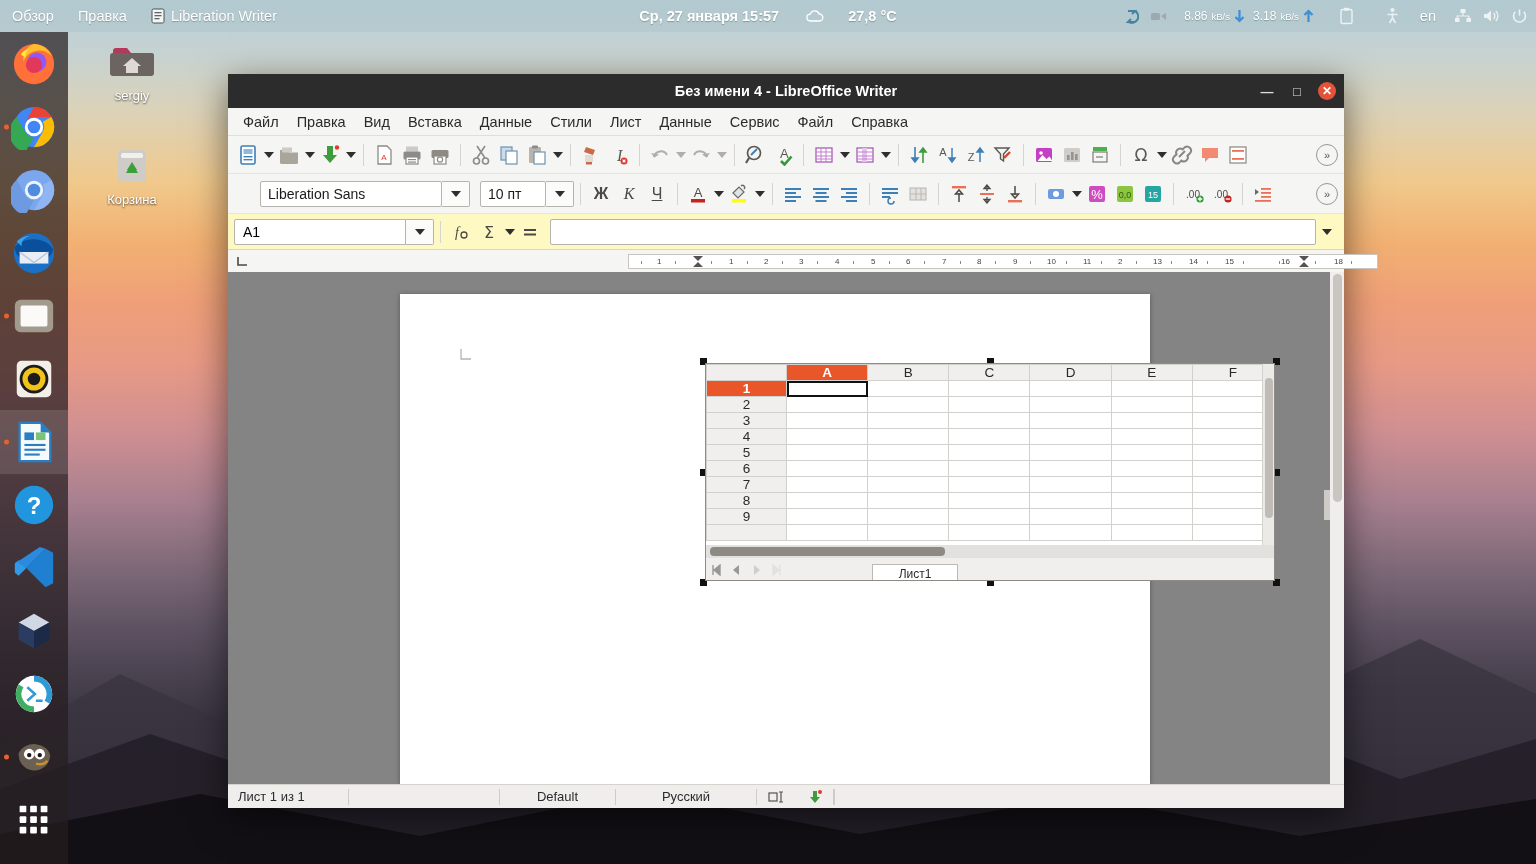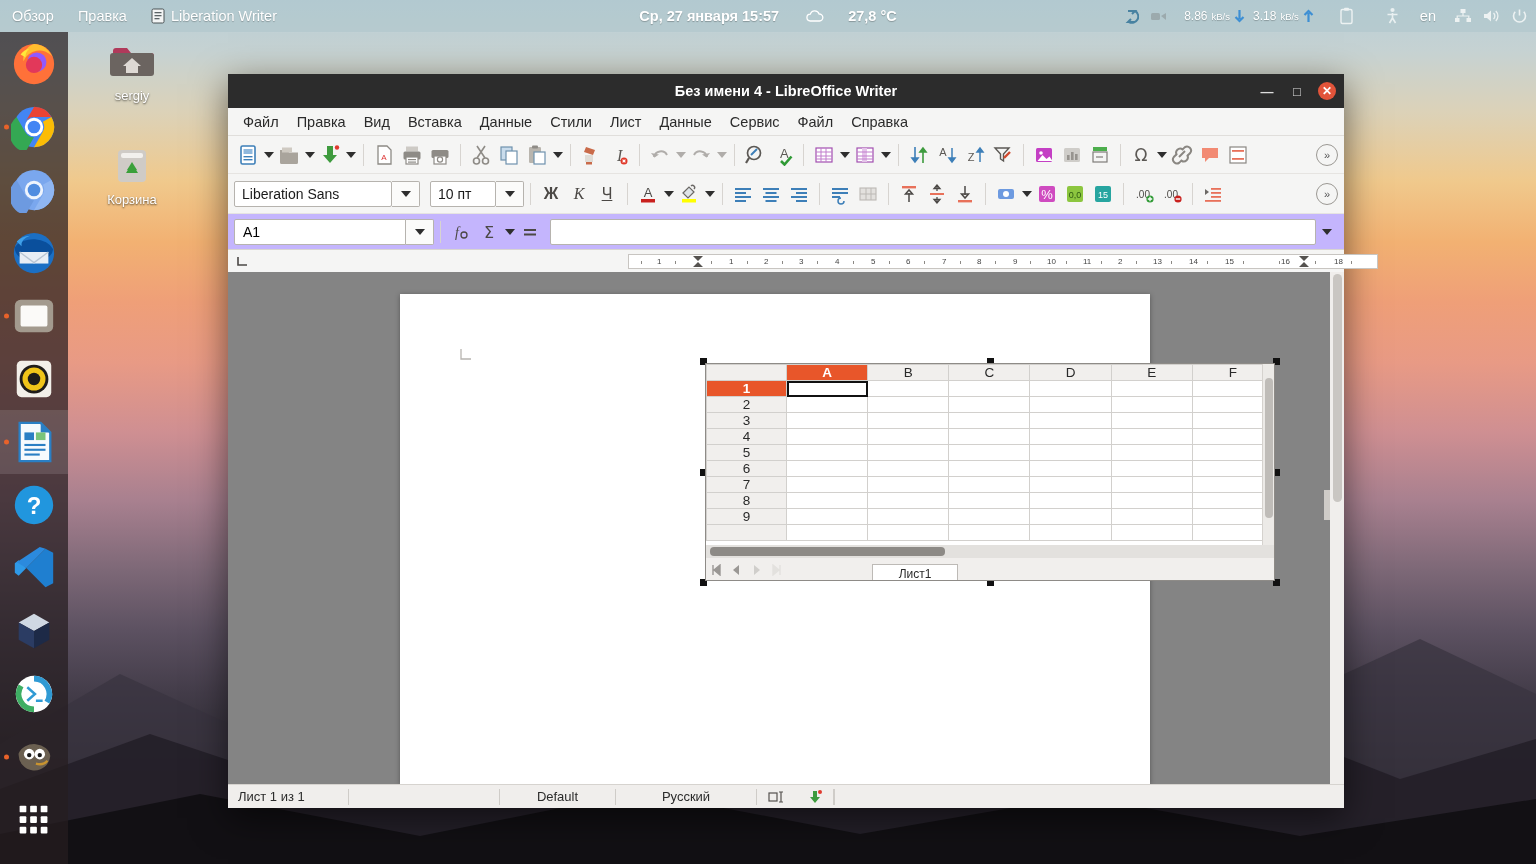--- a/index.html
+++ b/index.html
@@ -135,21 +135,21 @@
   }
   .combo-btn {
     width: 28px; height: 26px; background: #fbfbfa; border: 1px solid #b6b3ae;
     border-left: none; display:flex; align-items:center; justify-content:center;
     border-radius: 0 2px 2px 0;
   }
   .caret { width:0;height:0;border-left:5px solid transparent;border-right:5px solid transparent;border-top:6px solid #2e2e2e; }
 
   
   #formulabar {
-    height: 36px; background: #c4b5fd; display: flex; align-items: center;
+    height: 36px; background: #fef9c3; display: flex; align-items: center;
     padding: 0 6px; border-bottom: 1px solid #d8d5d1;
   }
   #namebox {
     width: 172px; height: 26px; background: #fff; border: 1px solid #b6b3ae;
     display:flex; align-items:center; padding: 0 8px; font-size: 14px; border-radius:2px 0 0 2px;
   }
   #inputline {
     flex: 1; height: 26px; background: #fff; border: 1px solid #b6b3ae;
     margin-left: 6px; border-radius: 2px;
   }
@@ -754,21 +754,21 @@
           <rect x="5" y="6" width="12" height="1.8" fill="#e8715a"></rect>
           <rect x="5" y="14" width="12" height="1.8" fill="#e8715a"></rect>
         </svg>
     </div>
 
     <div class="overflow">»</div>
   </div>
 
   <div class="toolbar" style="height:40px;">
     <div style="display:flex;align-items:center;margin-right:2px;">
-      <div class="combo" style="width:158px;">Liberation Sans</div>
+      <div class="combo" style="width:182px;margin-left:26px;">Liberation Sans</div>
       <div class="combo-btn">
           <span class="caret"></span>
         </div>
     </div>
     <div style="display:flex;align-items:center;margin-left:8px;">
       <div class="combo" style="width:66px;">10 пт</div>
       <div class="combo-btn">
           <span class="caret"></span>
         </div>
     </div>

